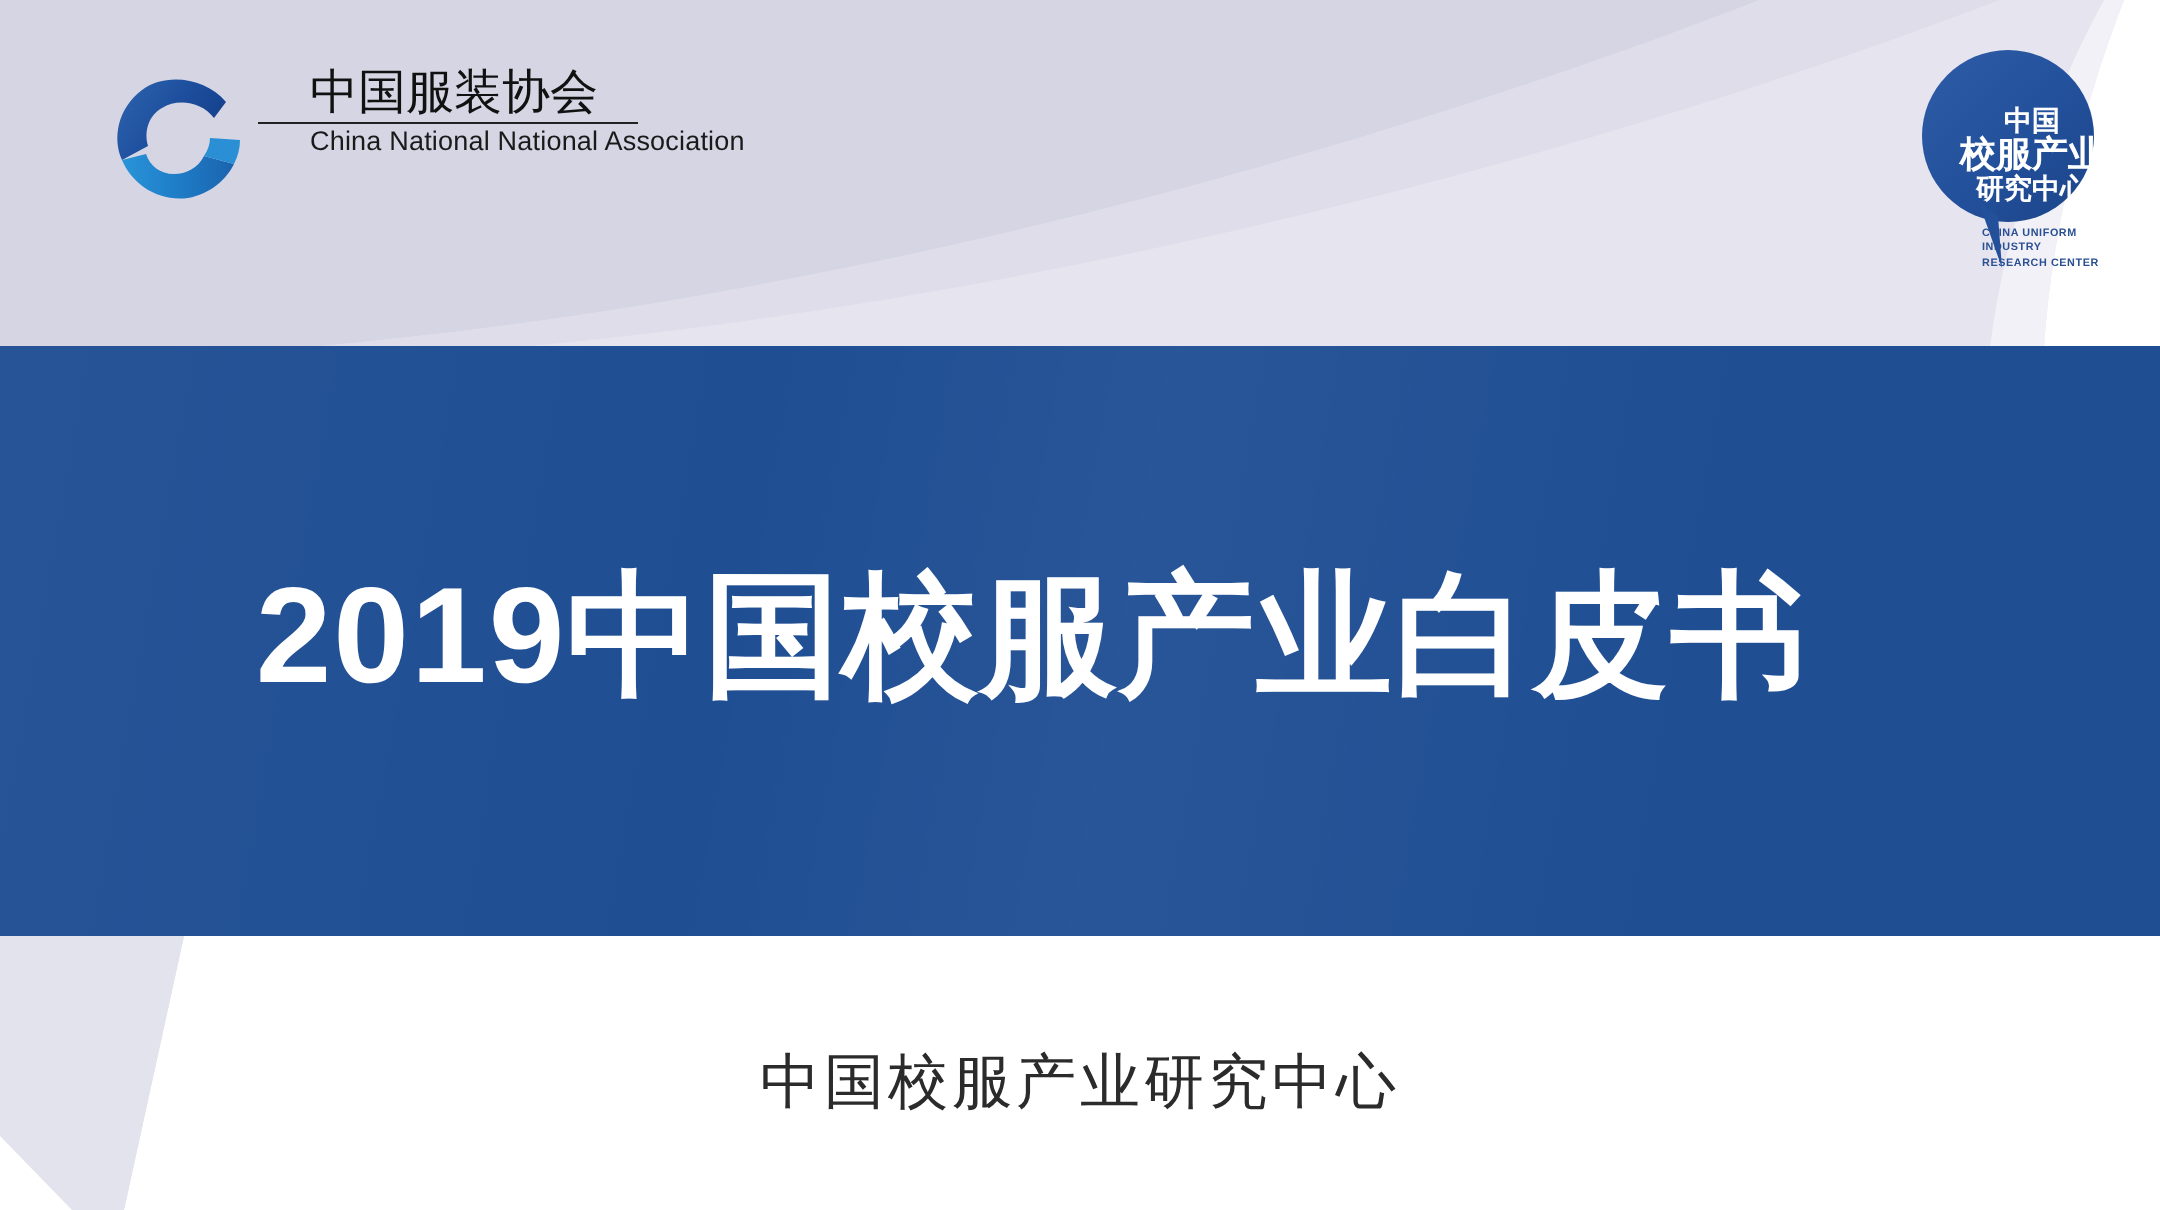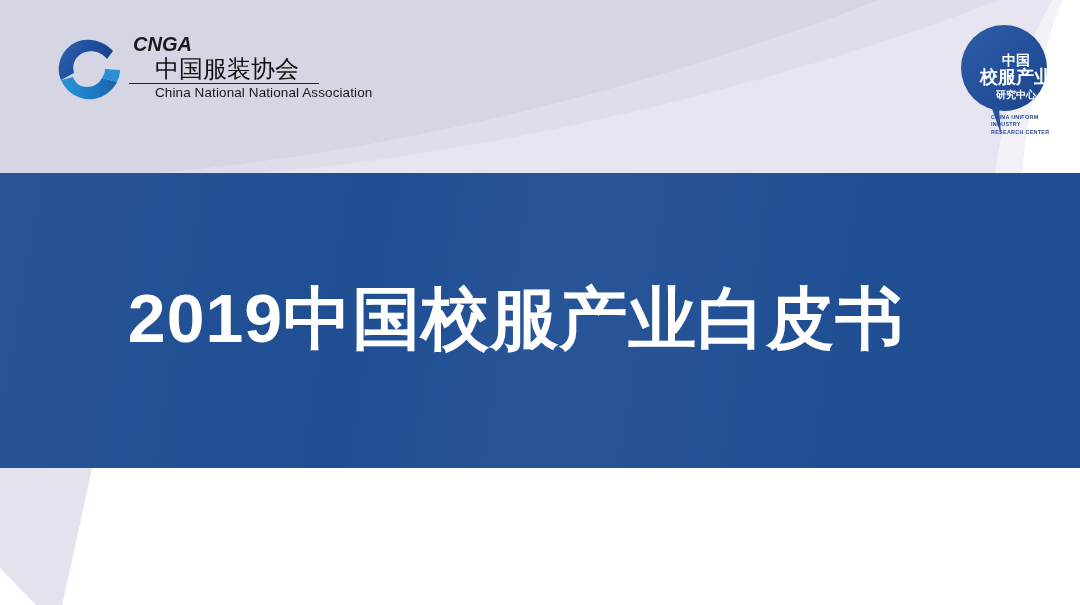--- a/index.html
+++ b/index.html
@@ -170,21 +170,21 @@
     color: #ffffff;
     font-family: "Liberation Sans", sans-serif;
     font-weight: bold;
     font-size: 14px;
     line-height: 17px;
     letter-spacing: 0px;
     margin-top: 18px;
   }
   .center-bubble-text .l1 { font-size: 14px; display:block; }
   .center-bubble-text .l2 { font-size: 18px; display:block; }
-  .center-bubble-text .l3 { font-size: 10px; display:block; }
+  .center-bubble-text .l3 { font-size: 14px; display:block; }
   .center-en {
     position: absolute;
     left: 36px;
     top: 92px;
     width: 80px;
     color: #2a4f93;
     font-family: "Liberation Sans", sans-serif;
     font-size: 5.4px;
     font-weight: bold;
     line-height: 7.4px;
@@ -220,20 +220,21 @@
     <div class="main-title">2019中国校服产业白皮书</div>
   </div>
 
   <div class="bg-bottom-white">
     <svg width="1080" height="137" viewBox="0 0 1080 137">
       <path d="M 0 0 L 92 0 L 62 137 L 36 137 Z" fill="#e3e3ee"></path>
       <path d="M 0 0 L 0 100 L 36 137 L 62 137 L 92 0 Z" fill="#e3e3ee"></path>
     </svg>
   </div>
 
+  <div class="subtitle">中国校服产业研究中心</div>
 
   <div class="cnga-logo">
 
     <div class="cnga-mark">
       <svg width="84" height="74" viewBox="0 0 84 74">
         <defs>
           <linearGradient id="cgradTop" x1="0" y1="0" x2="1" y2="0.5">
             <stop offset="0%" stop-color="#2f64ad"></stop>
             <stop offset="55%" stop-color="#1d4f9e"></stop>
             <stop offset="100%" stop-color="#15408c"></stop>
@@ -257,21 +258,20 @@
                  C 58 62 66 55 70 47
                  L 55 43
                  C 52 49 46 52 40 52
                  C 33 52 28 48 26 42 Z" fill="url(#cgradBot)"></path>
 
         <path d="M 55 43 L 70 47 C 72 43 73 39 73 35 L 58 34 C 58 37 57 40 55 43 Z" fill="#2a8fd4"></path>
       </svg>
     </div>
 
     <div class="cnga-text">
-      <div class="cnga-acronym">CNGA</div>
       <div class="cnga-cn">中国服装协会</div>
       <div class="cnga-en">China National National Association</div>
     </div>
   </div>
 
   <div class="center-logo">
     <svg width="115" height="115" viewBox="0 0 115 115">
       <defs>
         <linearGradient id="bubgrad" x1="0" y1="0" x2="1" y2="1">
           <stop offset="0%" stop-color="#2f5ca6"></stop>

